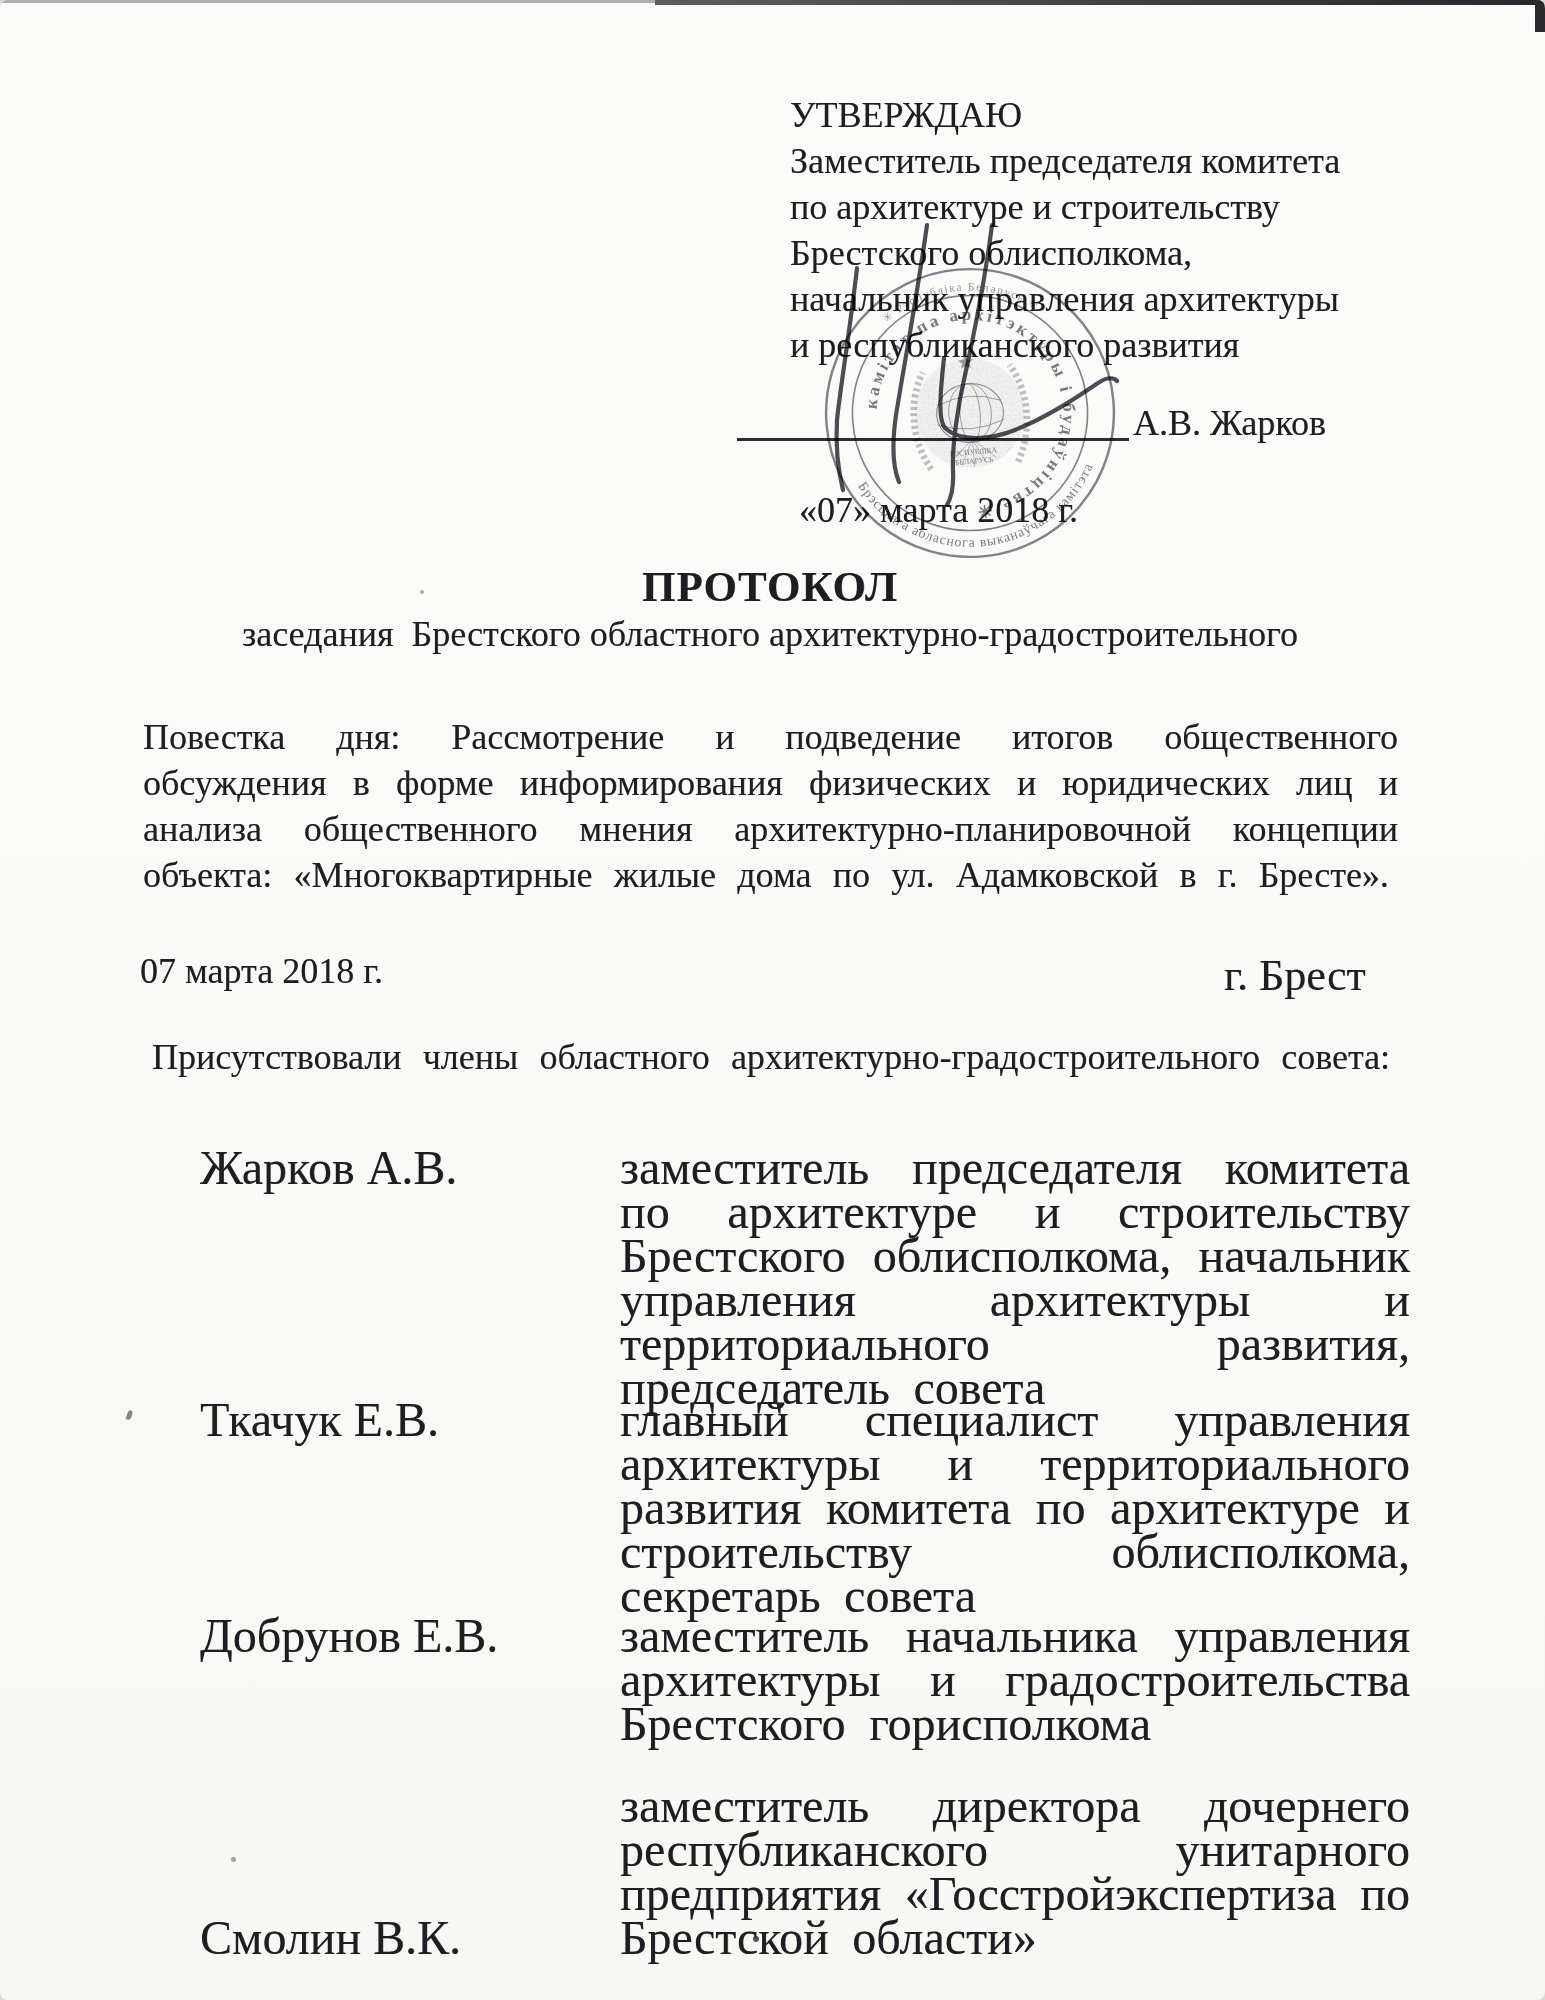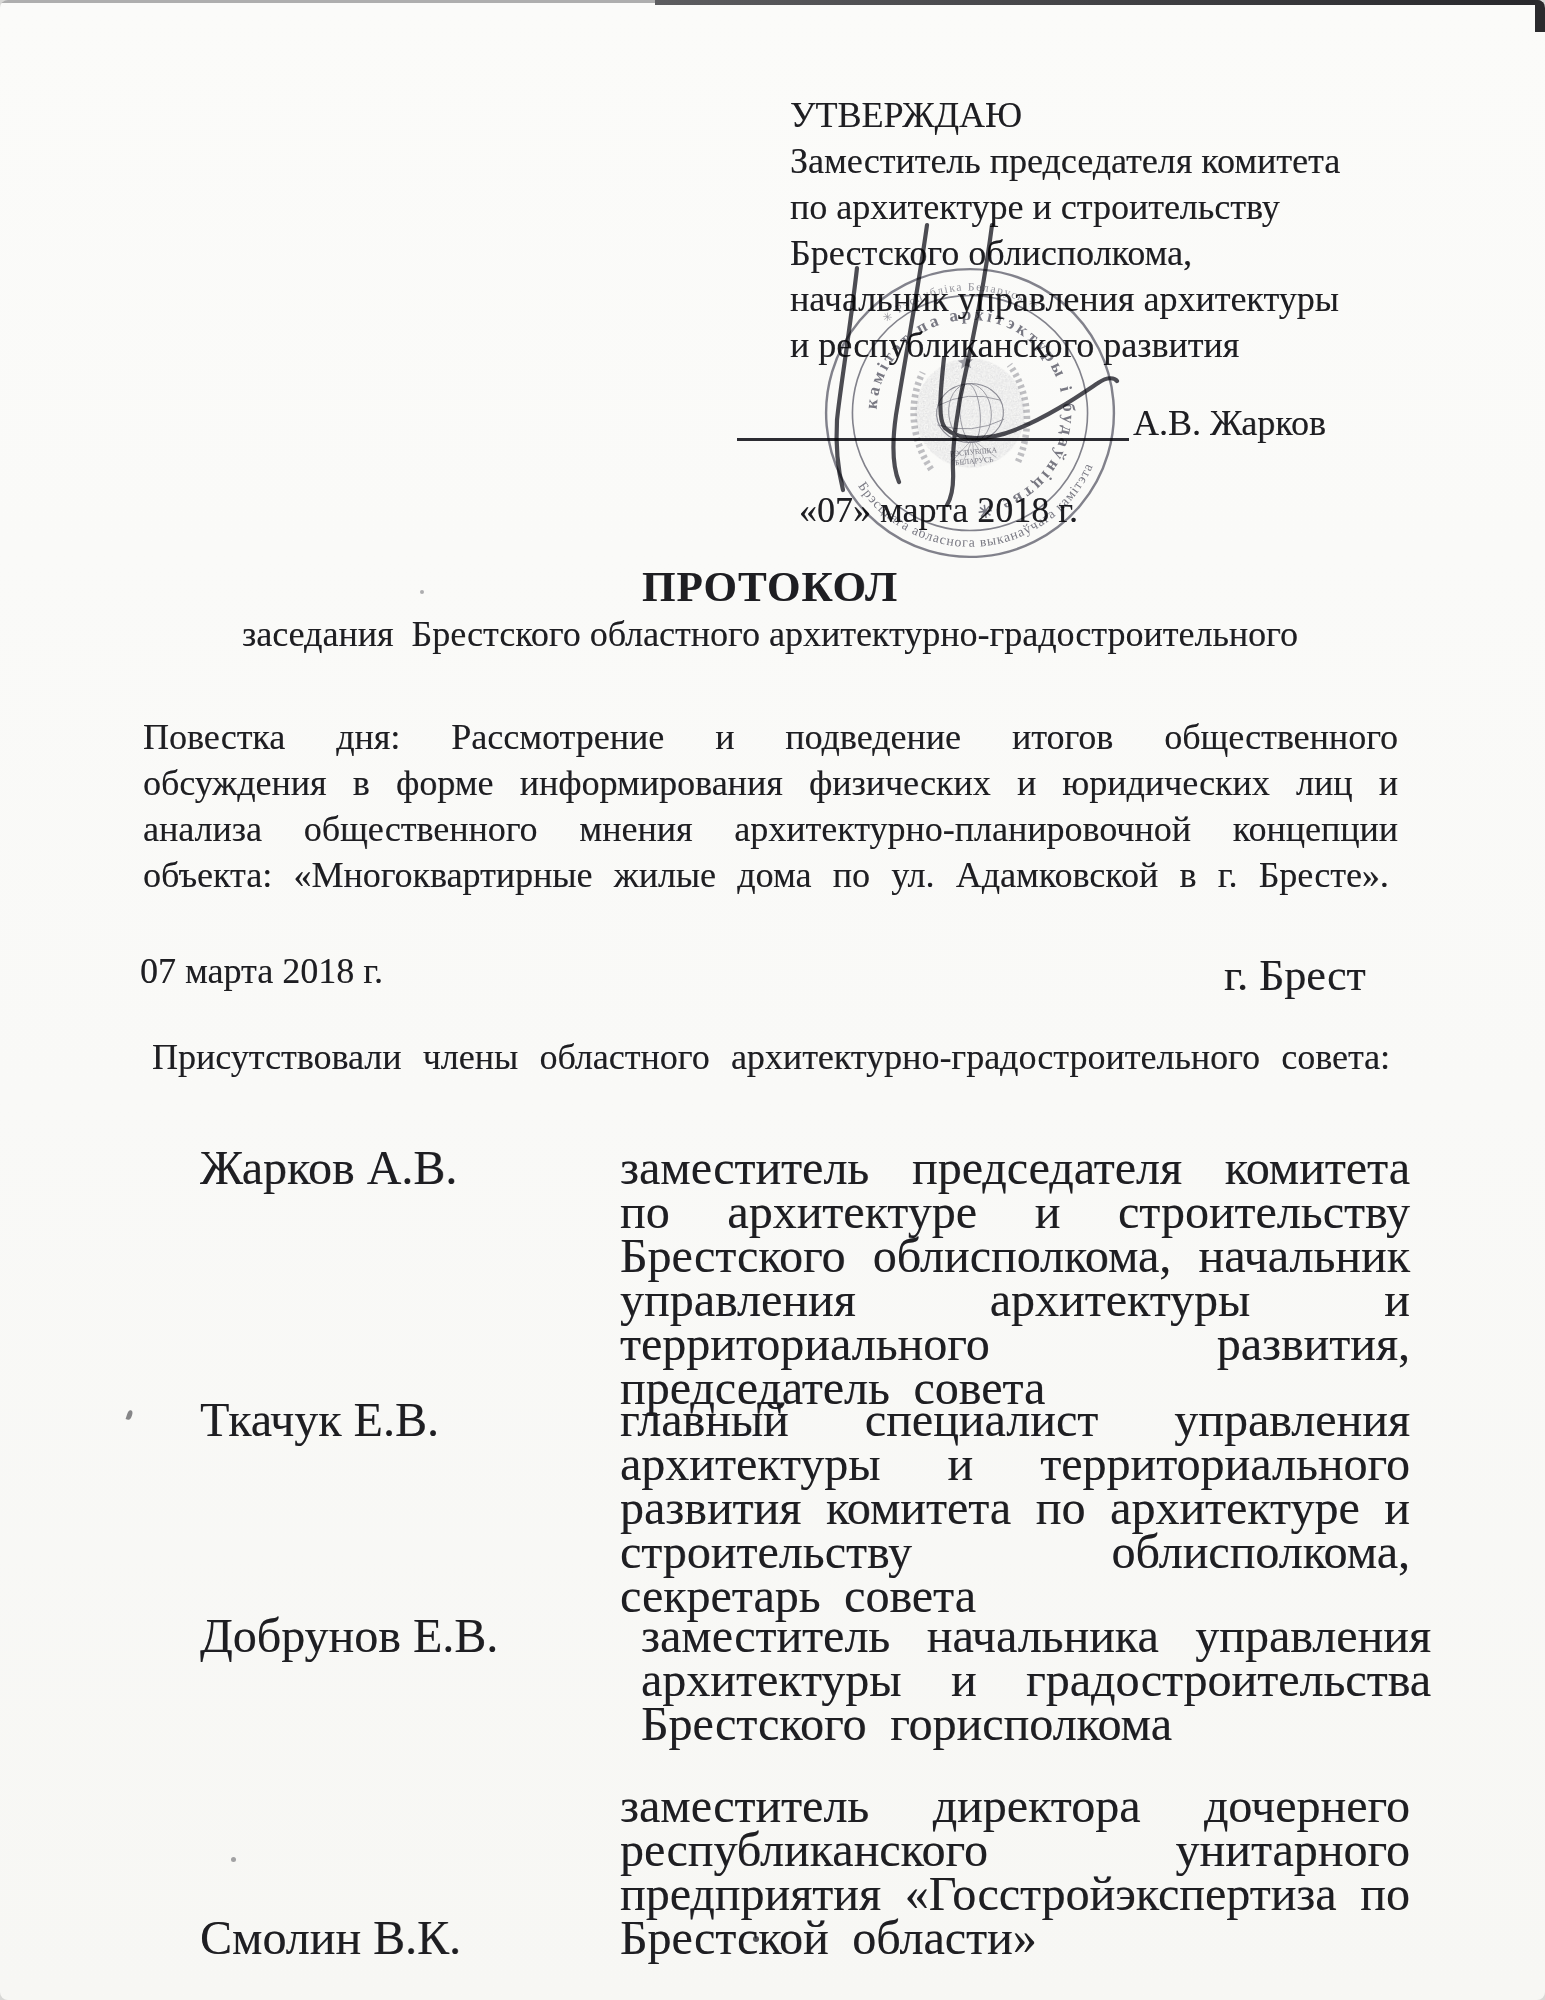--- a/index.html
+++ b/index.html
@@ -40,21 +40,21 @@
   .meet-place{left:1176px;top:950px;font-size:44px;white-space:nowrap;margin-left:48px;}
 
   
   .attendees{left:152px;top:1034px;width:1248px;word-spacing:.34em;}
 
   
   .member{left:200px;width:1210px;display:flex;}
   .member-name{width:420px;flex:0 0 420px;font-size:48px;line-height:44px;white-space:nowrap;}
   .member-role{width:790px;flex:0 0 790px;font-size:48px;line-height:44px;
                text-align:justify;text-align-last:left;word-spacing:.24em;}
-  .row-1{top:1146px;} .row-2{top:1398px;} .row-3{top:1614px;gap:21px;} .row-4{top:1784px;align-items:flex-end;}
+  .row-1{top:1146px;} .row-2{top:1398px;} .row-3{top:1614px;} .row-4{top:1784px;align-items:flex-end;}
 
   
   .stamp{left:818px;top:261px;width:304px;height:304px;mix-blend-mode:multiply;
          opacity:.82;transform:rotate(-5deg);}
   .signature{left:800px;top:200px;width:360px;height:330px;mix-blend-mode:multiply;opacity:.9;}
 
   
   .edge-top-a{left:0;top:0;width:655px;height:3px;background:rgba(80,80,82,.45);}
   .edge-top-b{left:655px;top:0;width:890px;height:5px;
               background:linear-gradient(90deg,rgba(40,40,44,.75),rgba(22,22,26,.92));}

